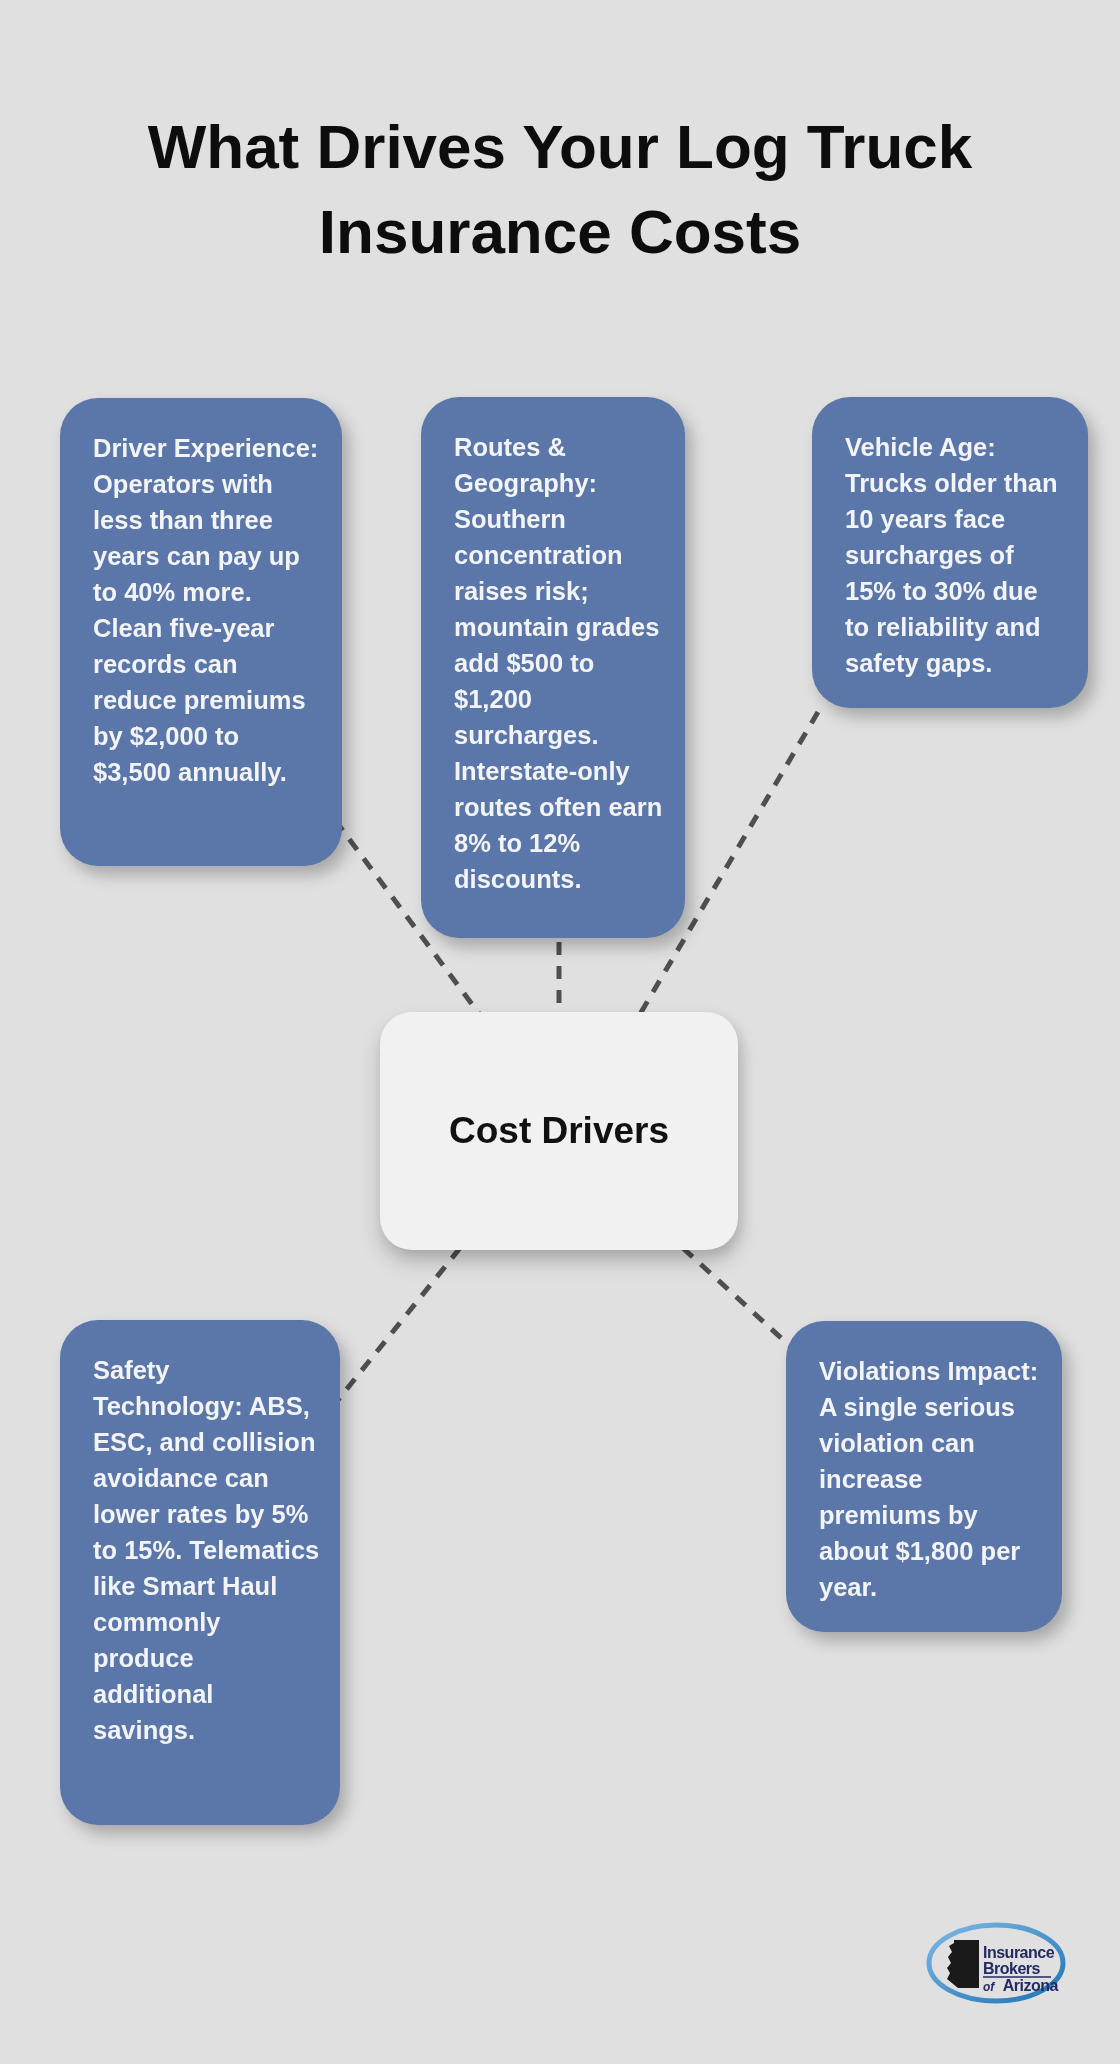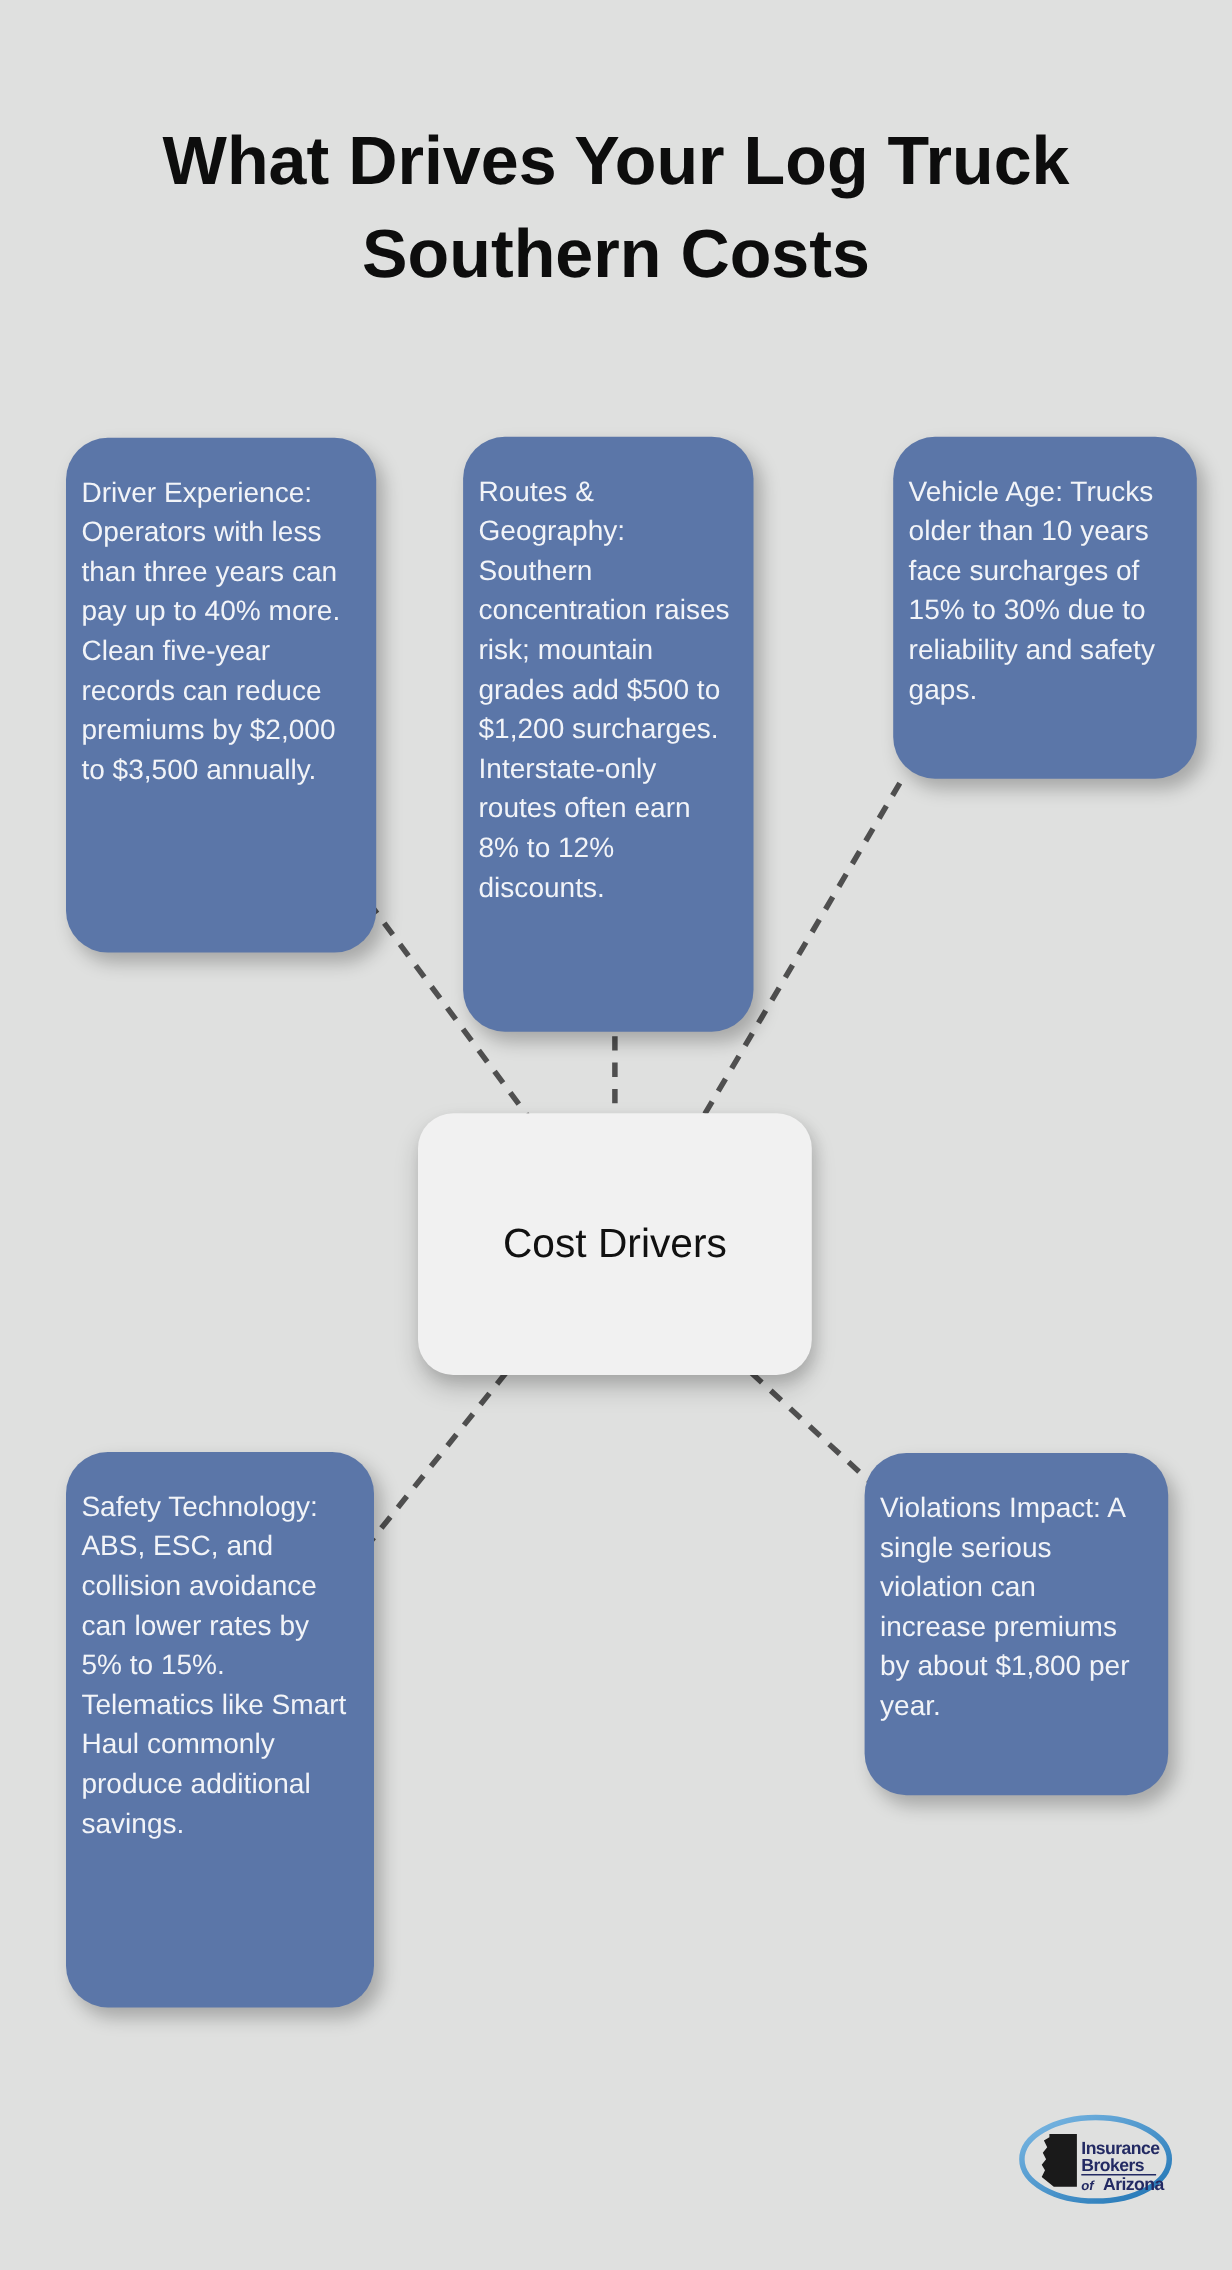--- a/index.html
+++ b/index.html
@@ -35,60 +35,60 @@
     letter-spacing:0px;
   }
 
   .connectors{position:absolute;inset:0;pointer-events:none;}
 
   .node{
     position:absolute;
     background:var(--node-fill);
     color:var(--node-text);
     border-radius:38px;
-    padding:32px 20px 28px 14px;
+    padding:32px 20px 28px 33px;
     font-size:25.5px;
     line-height:36px;
-    font-weight:400;
+    font-weight:700;
     box-shadow:7px 9px 16px rgba(0,0,0,0.25);
   }
   .node-driver-experience{left:60px;top:398px;width:282px;height:468px;}
   .node-routes-geography{left:421px;top:397px;width:264px;height:541px;}
   .node-vehicle-age{left:812px;top:397px;width:276px;height:311px;}
   .node-safety-technology{left:60px;top:1320px;width:280px;height:505px;}
   .node-violations-impact{left:786px;top:1321px;width:276px;height:311px;}
 
   .center-node{
     position:absolute;
     left:380px;top:1012px;width:358px;height:238px;
     background:var(--center-fill);
     border-radius:32px;
     display:flex;align-items:center;justify-content:center;
     box-shadow:0 12px 22px rgba(0,0,0,0.18), 4px 6px 12px rgba(0,0,0,0.10);
   }
   .center-node .label{
     font-size:37px;
-    font-weight:400;
+    font-weight:700;
     color:var(--center-text);
     text-align:center;
   }
 
   .logo{
     position:absolute;
     left:923px;top:1920px;width:146px;height:86px;
   }
 </style>
 </head>
 <body>
 
 <div class="canvas">
 
   <div class="title">
     <div>What Drives Your Log Truck</div>
-    <div>Southern Costs</div>
+    <div>Insurance Costs</div>
   </div>
 
   <svg class="connectors" width="1120" height="2064" viewBox="0 0 1120 2064" xmlns="http://www.w3.org/2000/svg">
     <g stroke="#4f4f4f" stroke-width="5" stroke-dasharray="13 11" fill="none">
       <line x1="335" y1="820" x2="480" y2="1015"></line>
       <line x1="559" y1="942" x2="559" y2="1008"></line>
       <line x1="818" y1="712" x2="640" y2="1014"></line>
       <line x1="460" y1="1248" x2="338" y2="1400"></line>
       <line x1="683" y1="1248" x2="792" y2="1348"></line>
     </g>

